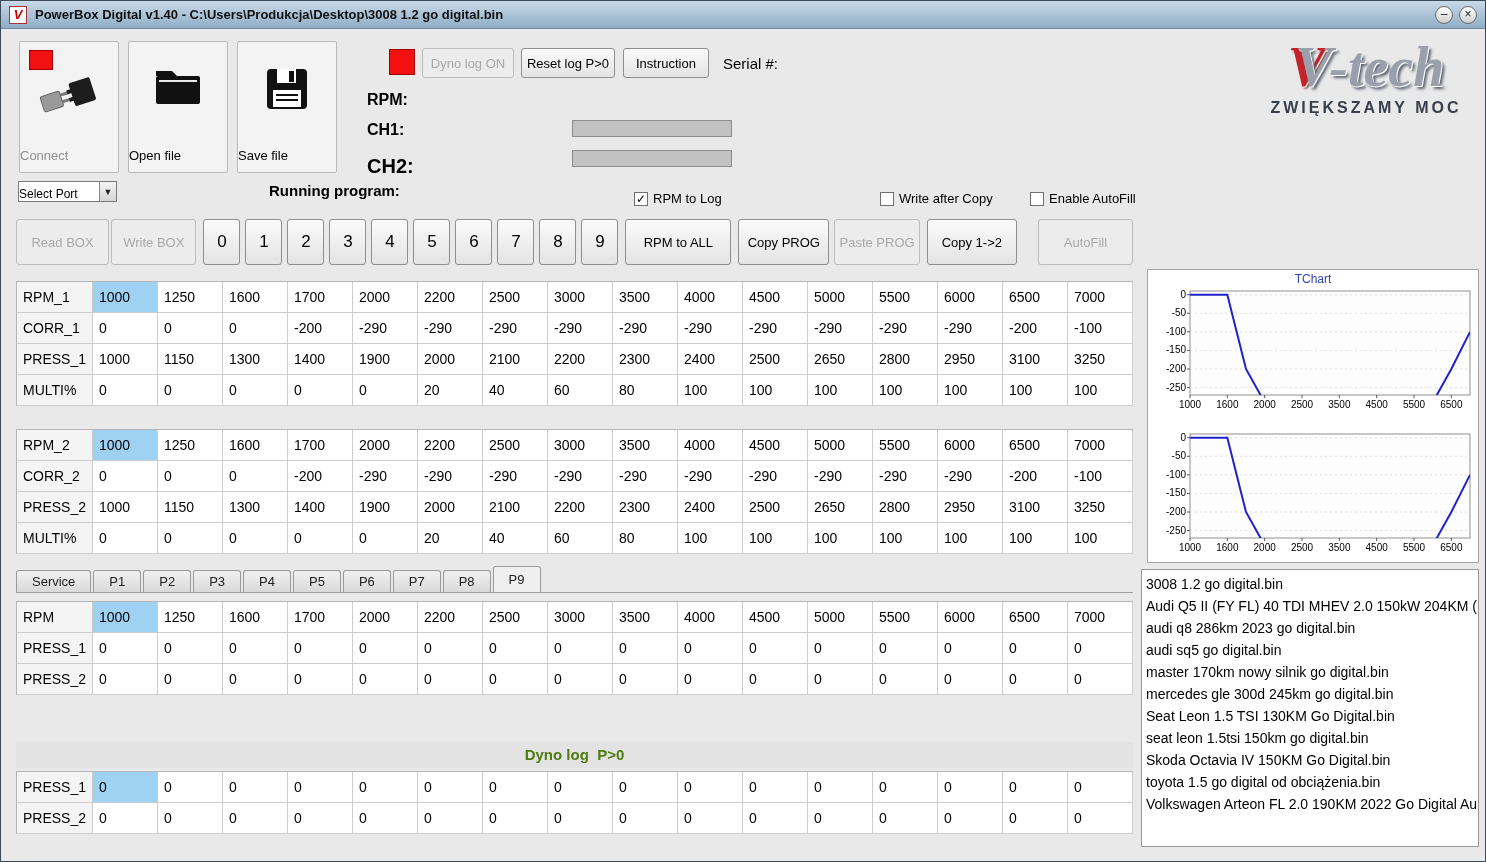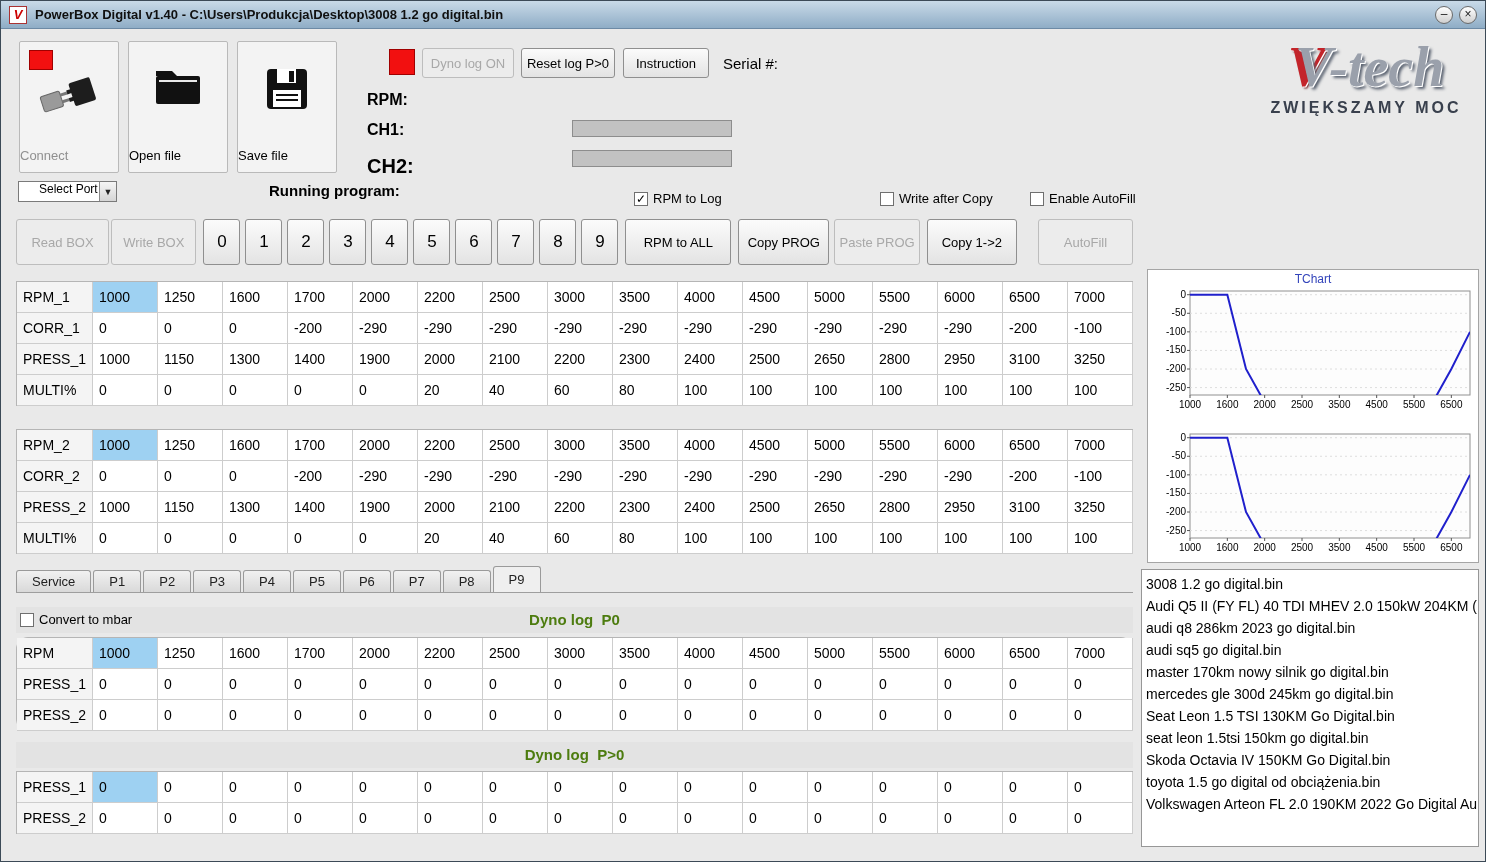--- a/index.html
+++ b/index.html
@@ -70,21 +70,21 @@
   .progress {
     position:absolute; width:160px; height:17px;
     background:#c2c2c2; border:1px solid #8d8d8d;
   }
   #bar-ch1 { left:571px; top:119px; }
   #bar-ch2 { left:571px; top:149px; }
   
   .select {
     position:absolute; left:17px; top:180px; width:99px; height:21px;
     background:#fff; border:1px solid #7a7a7a; font-size:12px;
-    display:flex; align-items:flex-start; padding-left:20px;
+    display:flex; align-items:flex-end; padding-left:0;
   }
   .select-arrow {
     margin-left:auto; width:17px; height:100%;
     background:linear-gradient(#f5f5f5,#d5d5d5); border-left:1px solid #8a8a8a;
     font-size:9px; display:flex; align-items:center; justify-content:center; color:#222;
   }
   
   .checkbox-row { position:absolute; display:flex; align-items:center; gap:5px; font-size:13px; color:#000; }
   #cb-rpmtolog   { left:633px;  top:190px; }
   #cb-writecopy  { left:879px;  top:190px; }
@@ -101,21 +101,21 @@
   .btn.digit { width:37px; font-size:17px; }
   
   .grid-table {
     position:absolute; left:15px; width:1117px;
     display:grid; grid-template-columns:76px repeat(16, 1fr);
     border-top:1px solid #b5b5b5; border-left:1px solid #b5b5b5;
     background:#fff;
   }
   #table1 { top:280px; }
   #table2 { top:428px; }
-  #dyno-p0-table   { top:636px;border-radius:12px; }
+  #dyno-p0-table   { top:600px; }
   #dyno-pgt0-table { top:770px; }
   .cell {
     height:31px; border-right:1px solid #cdcdcd; border-bottom:1px solid #cdcdcd;
     font-size:14px; line-height:30px; padding-left:6px; background:#fff; color:#000;
     overflow:hidden; white-space:nowrap;
   }
   .cell.rowlabel { background:#f4f4f4; }
   .cell.sel { background:#9ed1f2; }
   
   .tabbar {

